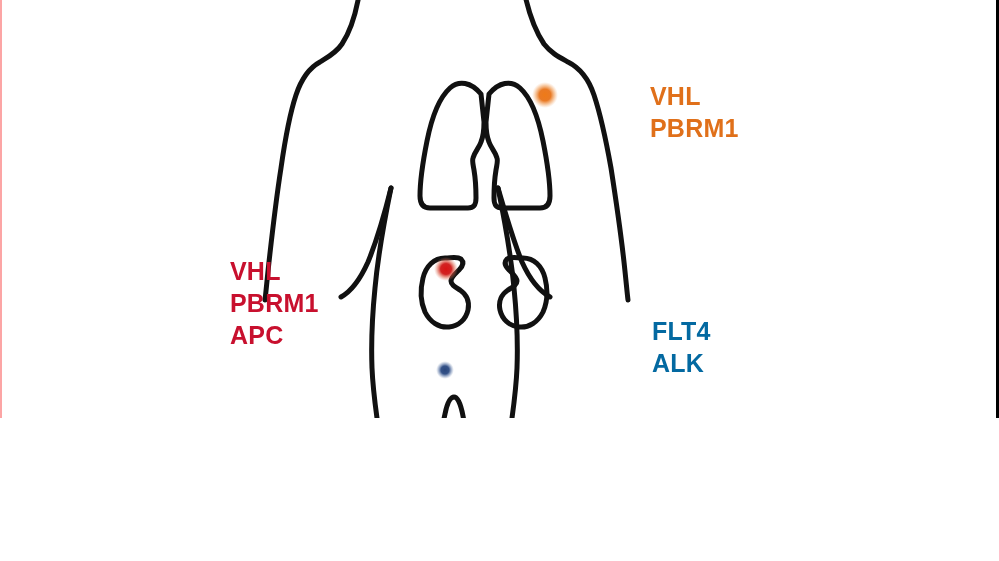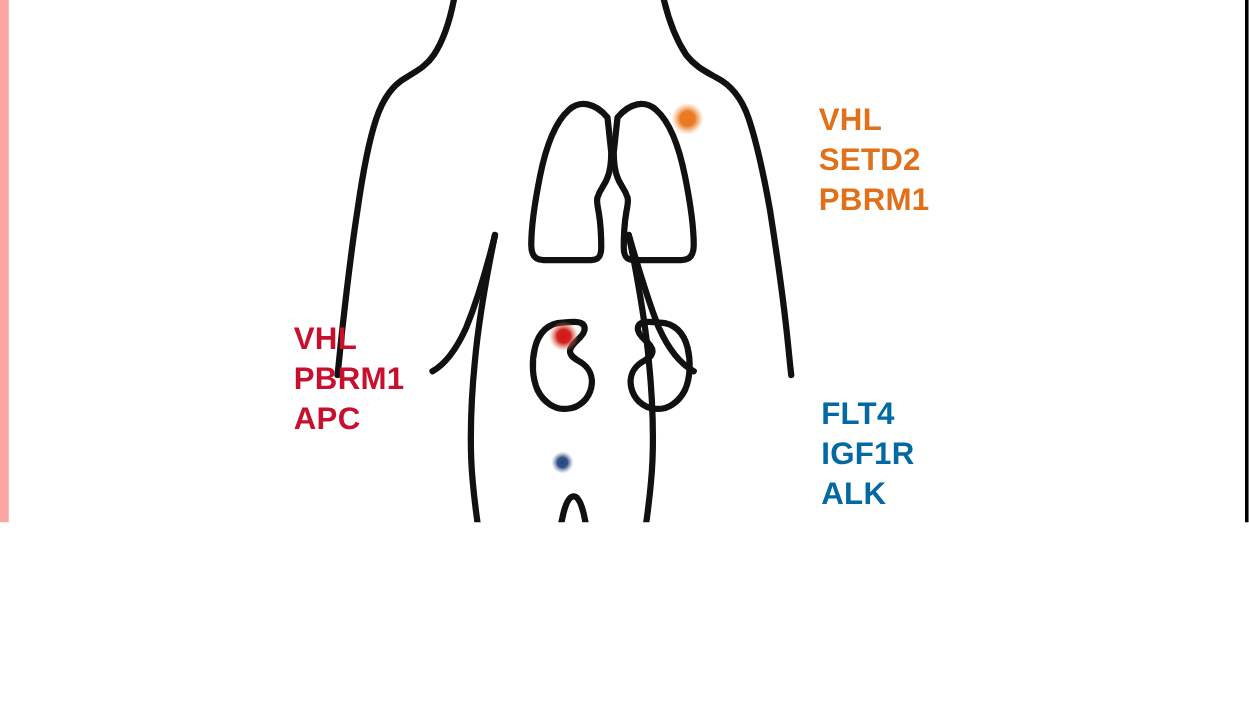--- a/index.html
+++ b/index.html
@@ -11,21 +11,21 @@
   body {
     font-family: "Liberation Sans", sans-serif;
   }
   #figure-root {
     position: relative;
     width: 999px;
     height: 418px;
     background: #ffffff;
     overflow: hidden;
     box-sizing: border-box;
-    border-left: 7px solid #fca5a5;
+    border-left: 2px solid #fca5a5;
     border-right: 3px solid #000000;
   }
   #body-svg {
     position: absolute;
     left: 0;
     top: 0;
     width: 999px;
     height: 561px;
   }
   .gene-group {
@@ -177,29 +177,27 @@
                C 509,256 515,258 521,258 Z"></path>
     </g>
 
     <circle cx="543" cy="95" r="13" fill="url(#grad-orange)"></circle>
     <circle cx="444" cy="269" r="12" fill="url(#grad-red)"></circle>
     <circle cx="443" cy="370" r="9" fill="url(#grad-blue)"></circle>
   </svg>
 
   <div class="gene-group" id="gene-group-orange" style="color:#E0701A">
     <span class="gene-label">VHL</span>
-    <span class="gene-label">SETD2</span>
     <span class="gene-label">PBRM1</span>
   </div>
 
   <div class="gene-group" id="gene-group-red" style="color:#C8102E">
     <span class="gene-label">VHL</span>
     <span class="gene-label">PBRM1</span>
     <span class="gene-label">APC</span>
   </div>
 
   <div class="gene-group" id="gene-group-blue" style="color:#0369a1">
     <span class="gene-label">FLT4</span>
-    <span class="gene-label">IGF1R</span>
     <span class="gene-label">ALK</span>
   </div>
 
 </div>
 
 </body></html>

